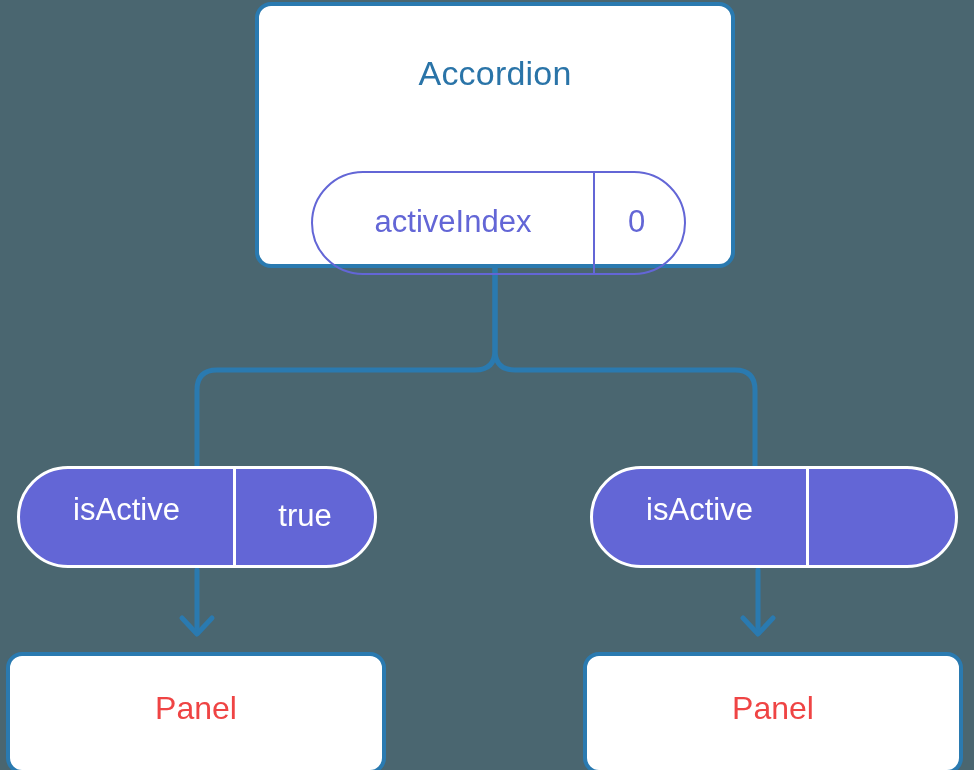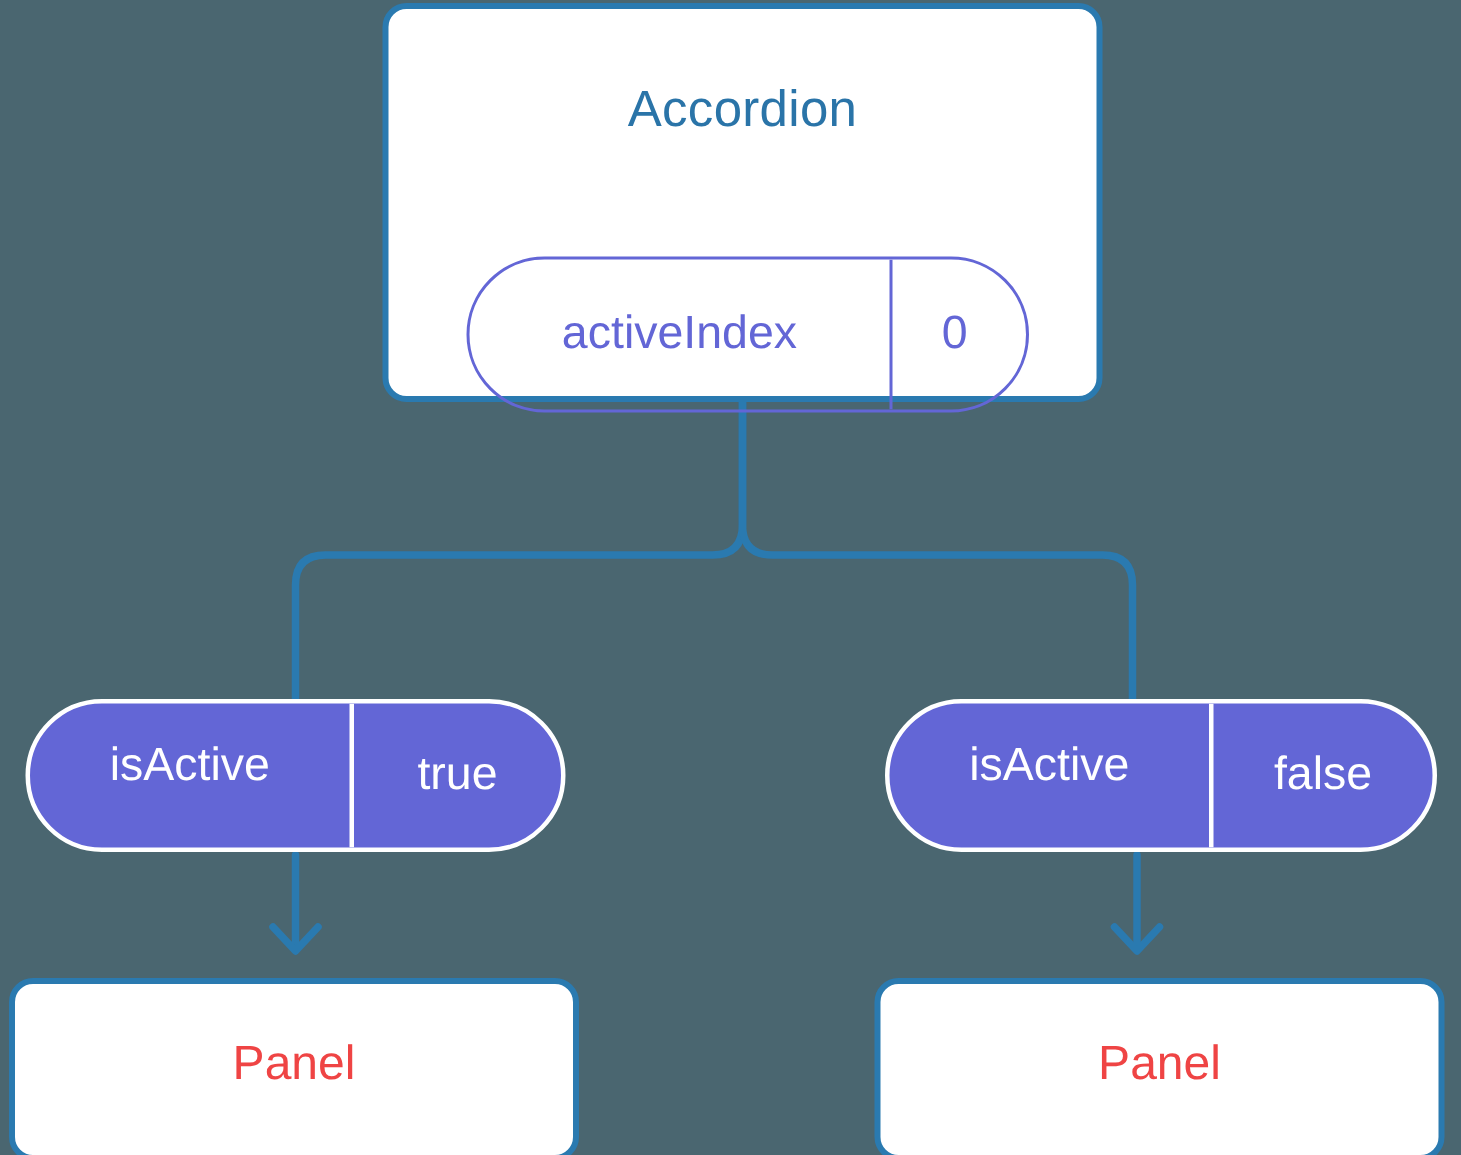--- a/index.html
+++ b/index.html
@@ -218,20 +218,19 @@
     <span class="pill-key">isActive</span>
     <span class="pill-value">true</span>
   </div>
 
   <div class="card" id="panel-node-left">
     <div class="panel-title">Panel</div>
   </div>
 
   <div class="pill-filled" id="prop-pill-right">
     <span class="pill-key">isActive</span>
-    <span class="pill-value">false</span>
   </div>
 
   <div class="card" id="panel-node-right">
     <div class="panel-title">Panel</div>
   </div>
 
 </div>
 
 </body></html>

